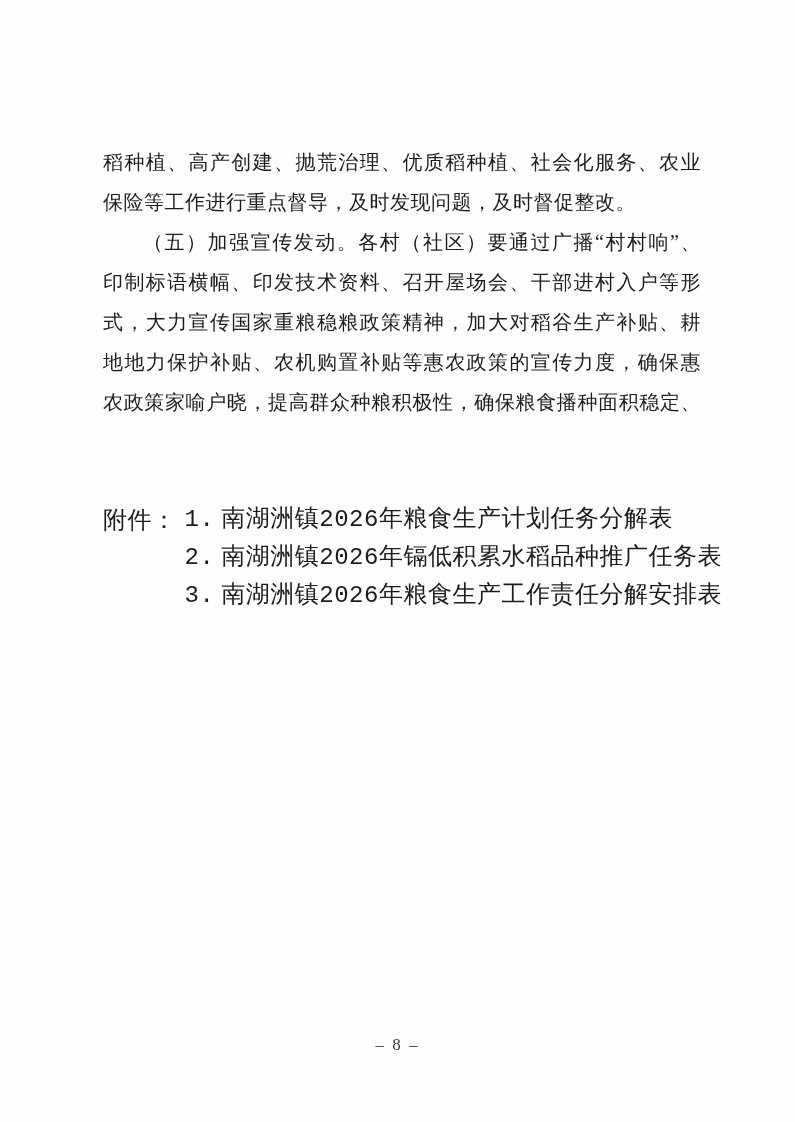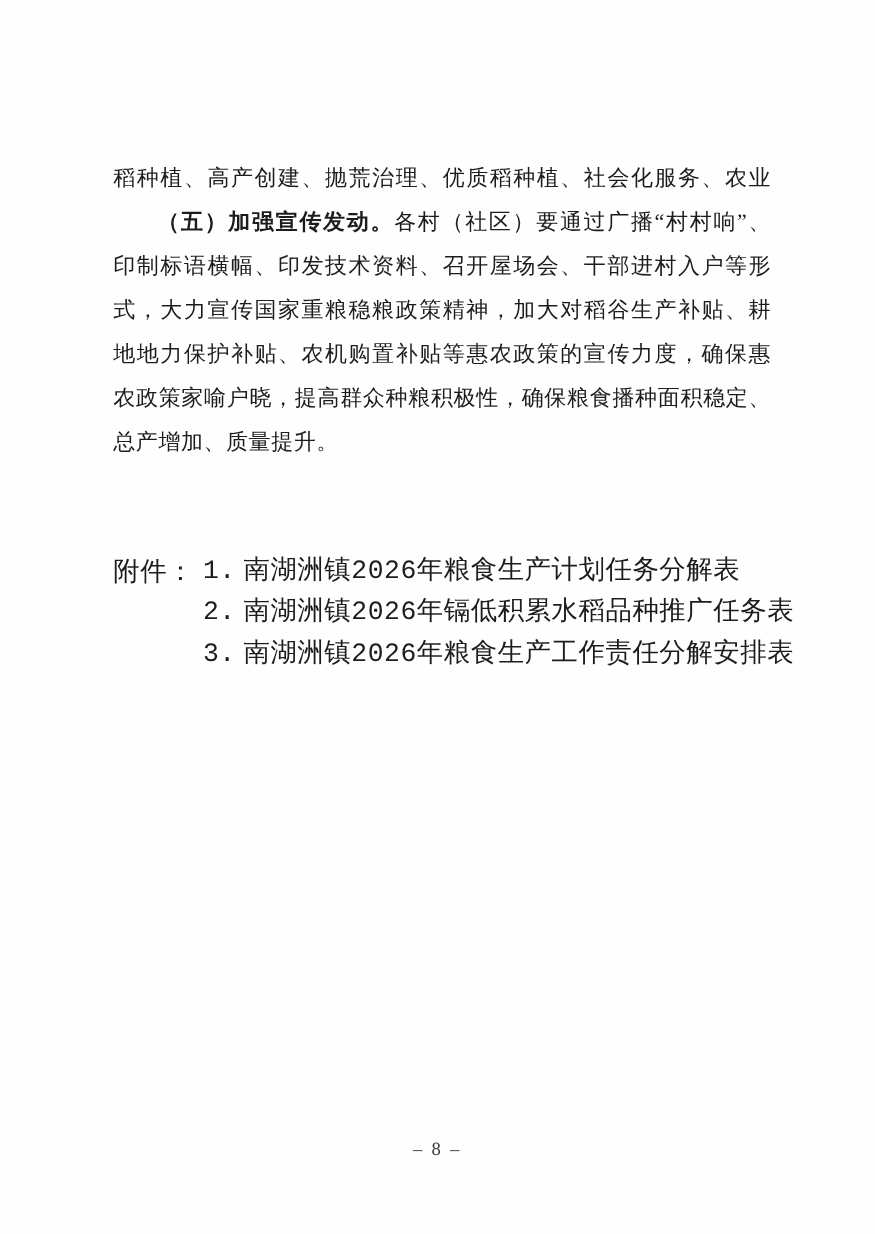--- a/index.html
+++ b/index.html
@@ -29,21 +29,21 @@
     height: 40px;
     line-height: 40px;
   }
   
   .line.justify {
     text-align: justify;
     text-align-last: justify;
     text-justify: inter-character;
   }
   .line.indent { padding-left: 40px; }
-  .bold { font-weight: bold; }
+  .bold { font-weight: normal; }
 
   
   .attachments {
     position: absolute;
     left: 103px;
     top: 501px;
     display: flex;
     flex-direction: row;
     font-size: 24px;
     letter-spacing: 0.5px;
@@ -75,28 +75,28 @@
     letter-spacing: 2px;
   }
 </style>
 </head>
 <body>
 
 <div class="page">
 
   <div class="body-text">
     <div class="line justify">稻种植、高产创建、抛荒治理、优质稻种植、社会化服务、农业</div>
+    <div class="line">保险等工作进行重点督导，及时发现问题，及时督促整改。</div>
 
     <div class="line justify indent"><span class="bold">（五）加强宣传发动。</span><span>各村（社区）要通过广播“村村响”、</span></div>
 
     <div class="line justify">印制标语横幅、印发技术资料、召开屋场会、干部进村入户等形</div>
     <div class="line justify">式，大力宣传国家重粮稳粮政策精神，加大对稻谷生产补贴、耕</div>
     <div class="line justify">地地力保护补贴、农机购置补贴等惠农政策的宣传力度，确保惠</div>
     <div class="line justify">农政策家喻户晓，提高群众种粮积极性，确保粮食播种面积稳定、</div>
-    <div class="line">总产增加、质量提升。</div>
   </div>
 
   <div class="attachments">
     <span class="att-label">附件：</span>
     <div class="att-items">
       <div class="att-item"><span class="att-num">1.</span><span>南湖洲镇2026年粮食生产计划任务分解表</span></div>
       <div class="att-item"><span class="att-num">2.</span><span>南湖洲镇2026年镉低积累水稻品种推广任务表</span></div>
       <div class="att-item"><span class="att-num">3.</span><span>南湖洲镇2026年粮食生产工作责任分解安排表</span></div>
     </div>
   </div>

